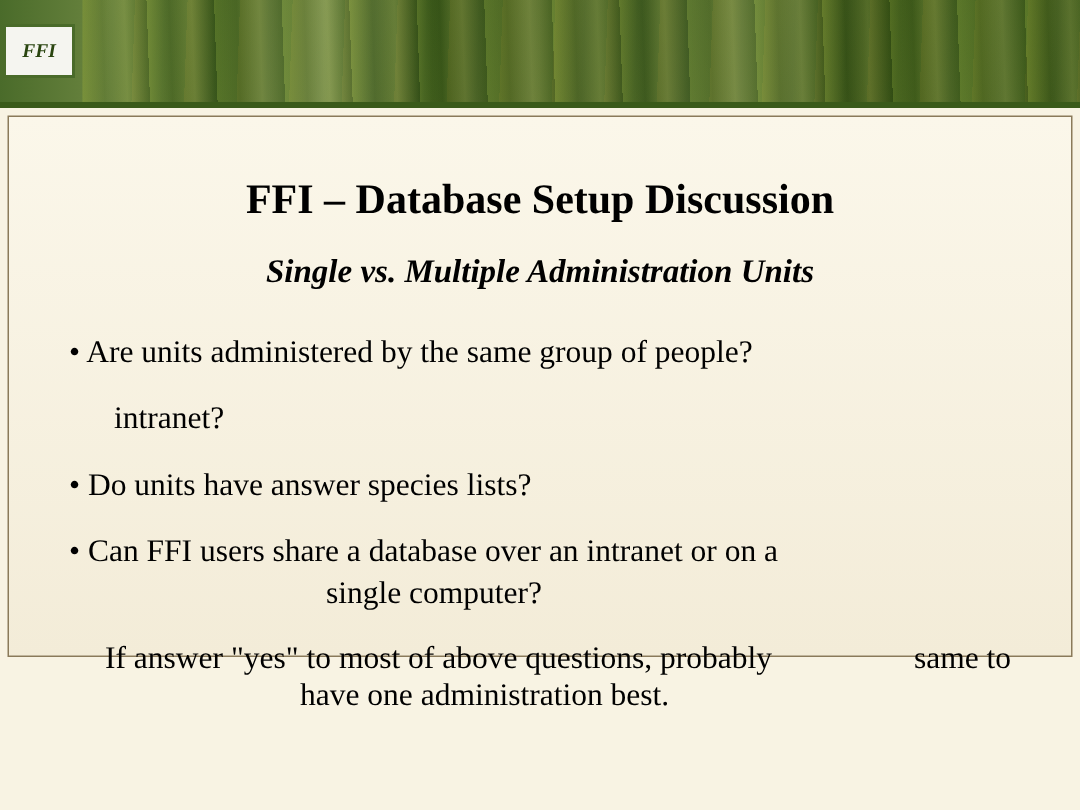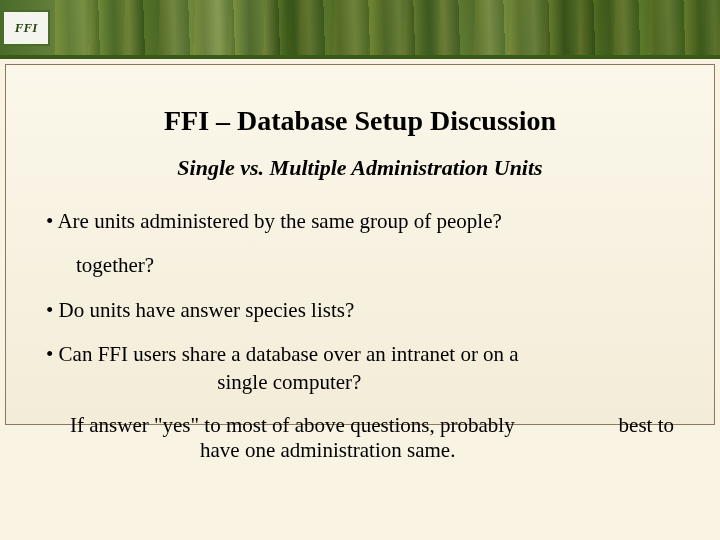--- a/index.html
+++ b/index.html
@@ -5,21 +5,21 @@
     * { margin: 0; padding: 0; box-sizing: border-box; }
     body {
       width: 720px;
       height: 540px;
       background: #f8f3e3;
       font-family: 'Times New Roman', Times, serif;
       overflow: hidden;
     }
     .header-banner {
       width: 100%;
-      height: 59px;
+      height: 72px;
       background: linear-gradient(to right,
         #4a6b2a 0%, #6b8540 10%, #3d5a1f 20%, #7a9050 30%,
         #2d4a15 40%, #5a7030 50%, #3a5520 60%, #6a8040 70%,
         #2a4510 80%, #4a6525 90%, #355018 100%);
       position: relative;
       border-bottom: 4px solid #3a5a1a;
       display: flex;
       align-items: center;
     }
     .logo-patch {
@@ -110,33 +110,33 @@
 
 <div class="content">
   <div class="title">FFI – Database Setup Discussion</div>
   <div class="subtitle">Single vs. Multiple Administration Units</div>
 
   <div class="bullet-list">
     <div class="bullet-item">
       <span class="bullet-main">• Are units administered by the same group of people?</span>
     </div>
     <div class="bullet-item">
-      <span class="bullet-trail">together?</span>
+      <span class="bullet-trail">intranet?</span>
     </div>
     <div class="bullet-item">
       <span class="bullet-main">• Do units have answer species lists?</span>
     </div>
     <div class="bullet-item">
       <span class="bullet-main">
         <span>• Can FFI users share a database over an intranet or on a</span><br>
         <span class="bullet-indent">single computer?</span>
       </span>
     </div>
   </div>
 
   <div class="conclusion">
     <span class="conclusion-main">
       <span>If answer "yes" to most of above questions, probably</span><br>
-      <span class="conclusion-line2">have one administration same.</span>
+      <span class="conclusion-line2">have one administration best.</span>
     </span>
-    <span class="conclusion-trail">best to</span>
+    <span class="conclusion-trail">same to</span>
   </div>
 </div>
 
 </body></html>

